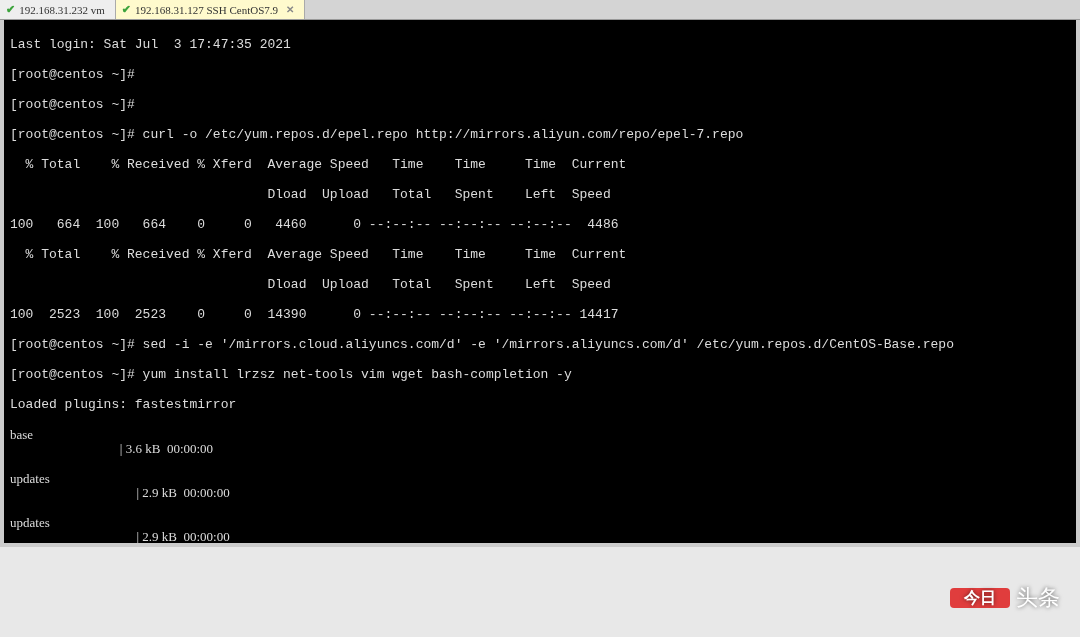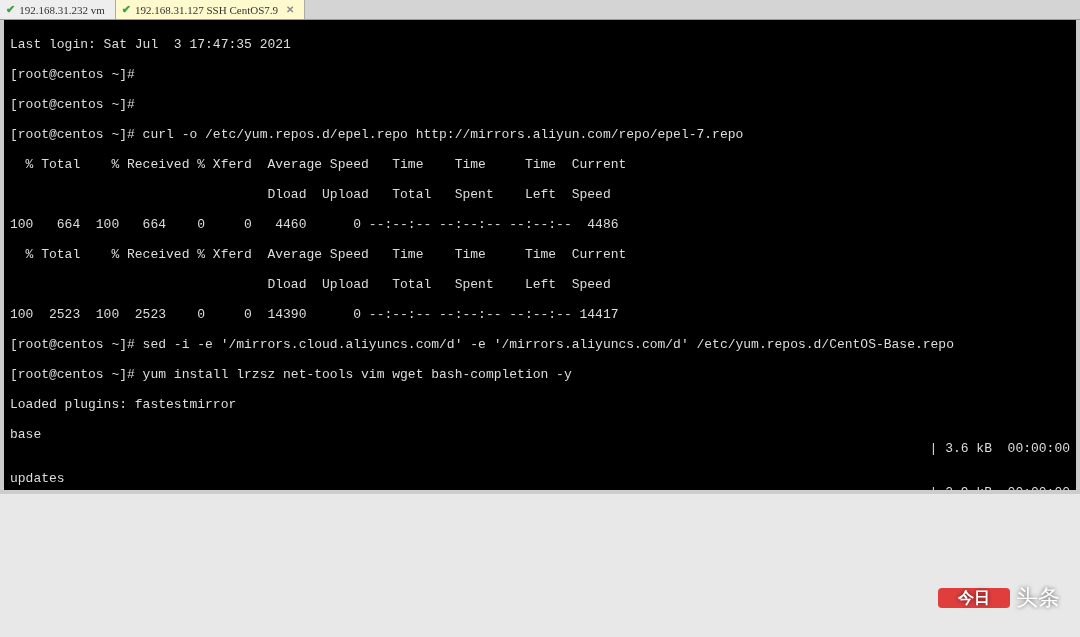--- a/index.html
+++ b/index.html
@@ -34,33 +34,34 @@
     color: #3ca33c;
     font-weight: bold;
     font-size: 11px;
   }
   .tab-label { color: #333; font-family: Liberation Serif, serif; }
   .close-x { color: #888; font-weight: bold; margin-left: 4px; font-size: 10px; }
   .terminal {
     background: #000;
     color: #ddd;
     padding: 2px 6px;
-    height: 474px;
+    height: 527px;
     border: 4px solid #ccc;
     border-top: none;
     font-family: "Consolas", "Menlo", "Courier New", monospace;
     font-size: 13px;
     line-height: 15px;
     letter-spacing: 0;
     white-space: pre;
     overflow: hidden;
   }
   .terminal .row {
     display: flex;
-    justify-content: space-between;
+    justify-content: flex-start;
+    font-family: Liberation Serif, serif;
   }
   .terminal .right {
     text-align: right;
     min-width: 180px;
     margin-top: 14px;
   }
   .watermark {
     position: absolute;
     bottom: 24px;
     right: 20px;
@@ -71,21 +72,21 @@
     text-shadow: 0 0 4px rgba(0,0,0,0.6);
     display: flex;
     align-items: center;
     gap: 6px;
   }
   .watermark .logo {
     display:inline-block;
     background:#e03d3d;
     color:#fff;
     border-radius:4px;
-    padding:2px 20px;
+    padding:2px 14px;
     font-size:16px;
     font-weight:bold;
     line-height:1;
   }
 </style>
 </head>
 <body>
 
 <div class="tab-bar">
   <div class="tab inactive">

